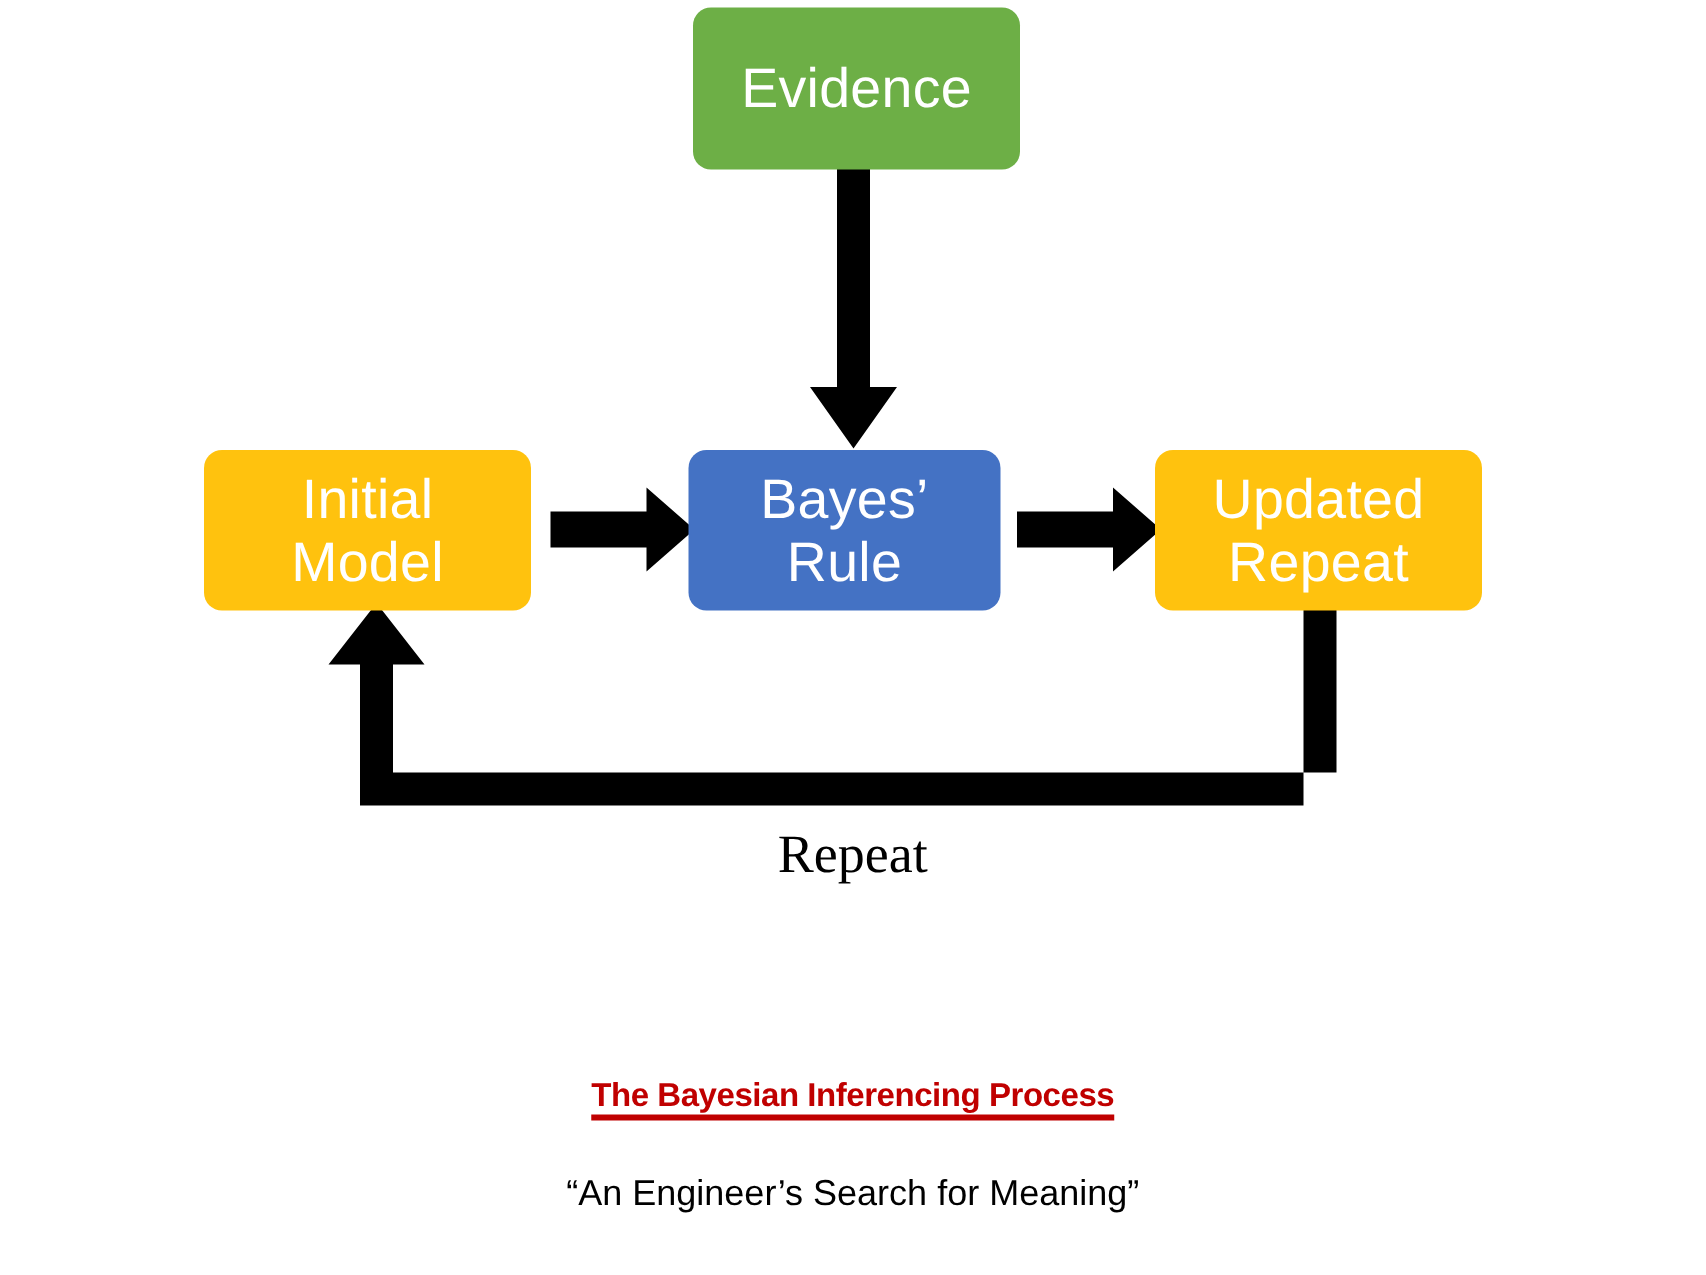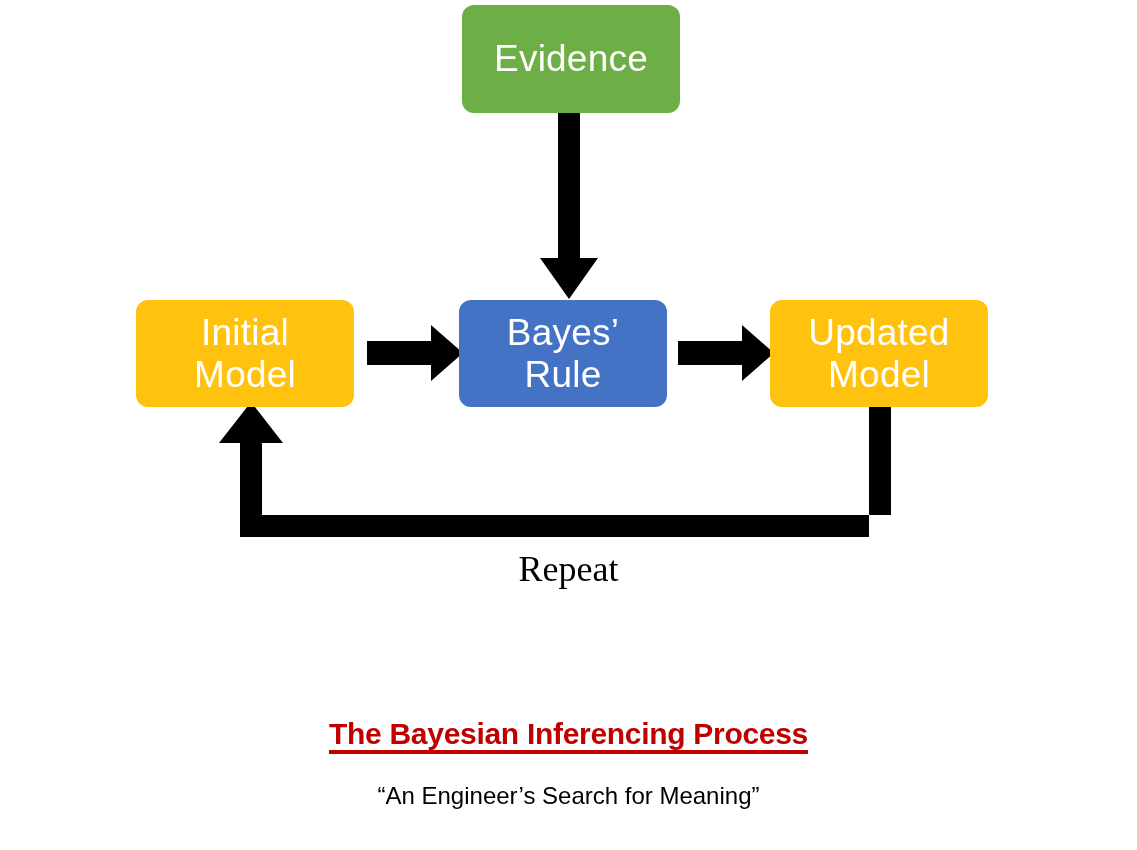--- a/index.html
+++ b/index.html
@@ -75,21 +75,21 @@
   }
   .caption {
     position: absolute;
     width: 1137px;
     text-align: center;
     white-space: nowrap;
   }
   #diagram-title {
     top: 717px;
     left: 0;
-    font-size: 30px;
+    font-size: 22px;
     font-weight: bold;
     color: #C00000;
     text-decoration: underline;
     text-decoration-thickness: 4px;
     text-underline-offset: 6px;
     letter-spacing: -0.3px;
   }
   #diagram-subtitle {
     top: 782px;
     left: 0;
@@ -154,19 +154,19 @@
 
 <div class="node" id="node-evidence" style="background:#6DAF46;">Evidence</div>
 
 <div class="node" id="node-initial-model" style="background:#FFC20E;">Initial
 Model</div>
 
 <div class="node" id="node-bayes-rule" style="background:#4472C4;">Bayes’
 Rule</div>
 
 <div class="node" id="node-updated-model" style="background:#FFC20E;">Updated
-Model</div>
+Repeat</div>
 
 <div class="edge-label" id="repeat-label">Repeat</div>
 
 <div class="caption" id="diagram-title">The Bayesian Inferencing Process</div>
 
 <div class="caption" id="diagram-subtitle">“An Engineer’s Search for Meaning”</div>
 
 </body></html>

